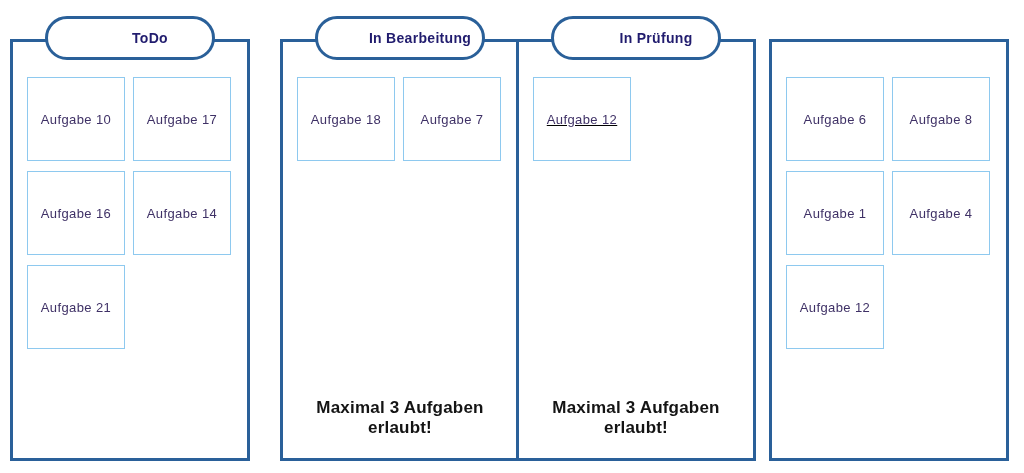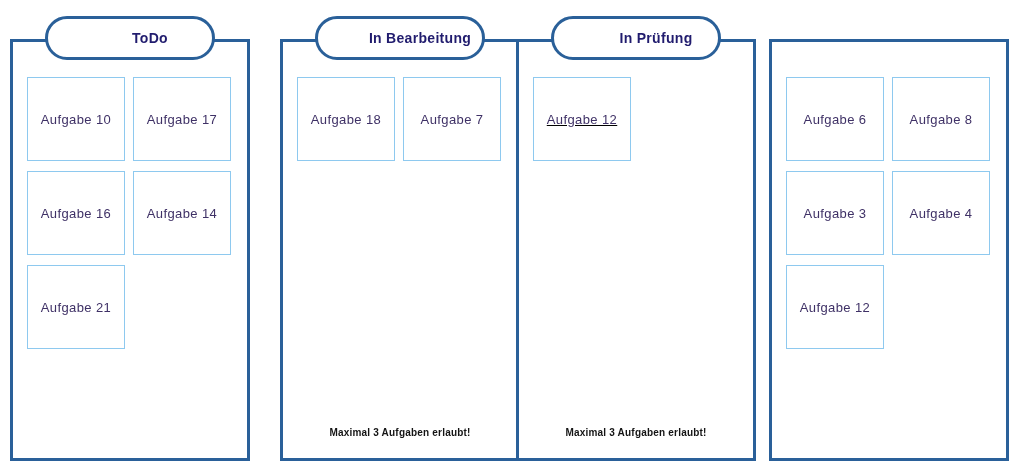--- a/index.html
+++ b/index.html
@@ -74,21 +74,21 @@
     letter-spacing: 0.4px;
     color: #3f3166;
     white-space: nowrap;
   }
   .note {
     position: absolute;
     left: 0;
     right: 0;
     bottom: 20px;
     text-align: center;
-    font-size: 10px;
+    font-size: 17px;
     font-weight: bold;
     letter-spacing: 0.2px;
     color: #141414;
   }
 </style>
 </head>
 <body>
 
 <div class="board">
 
@@ -144,21 +144,21 @@
 
   <div class="column c3">
     <div class="cards">
       <div class="card">
           <span>Aufgabe 6</span>
         </div>
       <div class="card">
           <span>Aufgabe 8</span>
         </div>
       <div class="card">
-          <span>Aufgabe 3</span>
+          <span>Aufgabe 1</span>
         </div>
       <div class="card">
           <span>Aufgabe 4</span>
         </div>
       <div class="card">
           <span>Aufgabe 12</span>
         </div>
     </div>
   </div>
 

